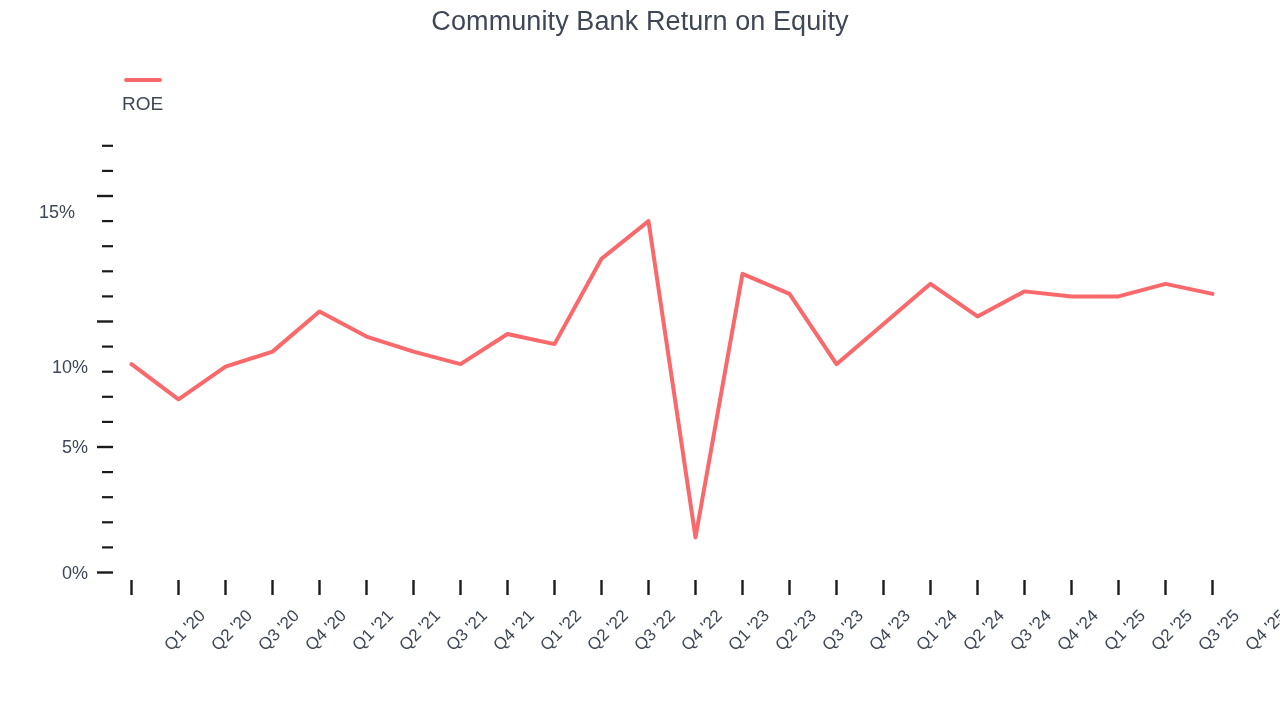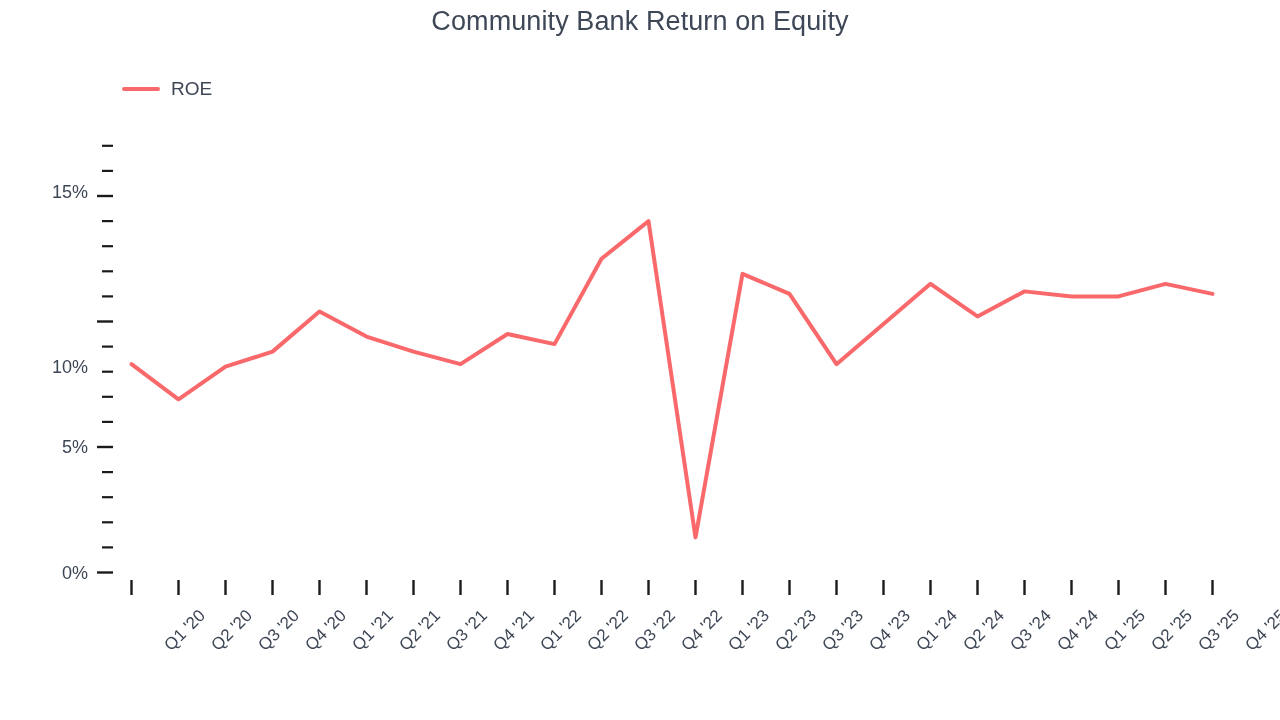--- a/index.html
+++ b/index.html
@@ -32,20 +32,21 @@
     font-weight: 400;
     letter-spacing: 0.1px;
   }
   #legend {
     position: absolute;
     left: 122px;
     top: 78px;
     display: flex;
     align-items: center;
     gap: 11px;
+    flex-direction: column;
   }
   #legend-swatch {
     width: 38px;
     height: 4px;
     border-radius: 2px;
     background: #f9696b;
   }
   #legend-label {
     font-size: 19px;
     color: #3e4756;
@@ -149,21 +150,21 @@
         <line x1="1165.5" x2="1165.5" y1="580" y2="595" stroke="#1b1b1b" stroke-width="2.4"></line>
         <line x1="1212.5" x2="1212.5" y1="580" y2="595" stroke="#1b1b1b" stroke-width="2.4"></line>
       </g>
     <path id="series-roe-path" fill="none" stroke="#f9696b" stroke-width="4" stroke-linejoin="round" stroke-linecap="round" d="M131.50 364.17 L178.50 399.31 L225.50 366.68 L272.50 351.62 L319.50 311.46 L366.50 336.56 L413.50 351.62 L460.50 364.17 L507.50 334.05 L554.50 344.09 L601.50 258.75 L648.50 221.10 L695.50 537.36 L742.50 273.81 L789.50 293.89 L836.50 364.17 L883.50 324.01 L930.50 283.85 L977.50 316.48 L1024.50 291.38 L1071.50 296.40 L1118.50 296.40 L1165.50 283.85 L1212.50 293.89"></path>
   </svg>
 
   <div id="y-labels">
       <div class="y-tick-label" style="top: 572.5px;">0%</div>
       <div class="y-tick-label" style="top: 447px;">5%</div>
       <div class="y-tick-label" style="top: 321.5px; margin-top: 45px;">10%</div>
-      <div class="y-tick-label" style="top: 192px;">15%</div>
+      <div class="y-tick-label" style="top: 212px; text-align: center;">15%</div>
     </div>
   <div id="x-labels">
       <div class="x-tick-label" style="left: 145.5px; top: 606px;">Q1 '20</div>
       <div class="x-tick-label" style="left: 192.5px; top: 606px;">Q2 '20</div>
       <div class="x-tick-label" style="left: 239.5px; top: 606px;">Q3 '20</div>
       <div class="x-tick-label" style="left: 286.5px; top: 606px;">Q4 '20</div>
       <div class="x-tick-label" style="left: 333.5px; top: 606px;">Q1 '21</div>
       <div class="x-tick-label" style="left: 380.5px; top: 606px;">Q2 '21</div>
       <div class="x-tick-label" style="left: 427.5px; top: 606px;">Q3 '21</div>
       <div class="x-tick-label" style="left: 474.5px; top: 606px;">Q4 '21</div>

